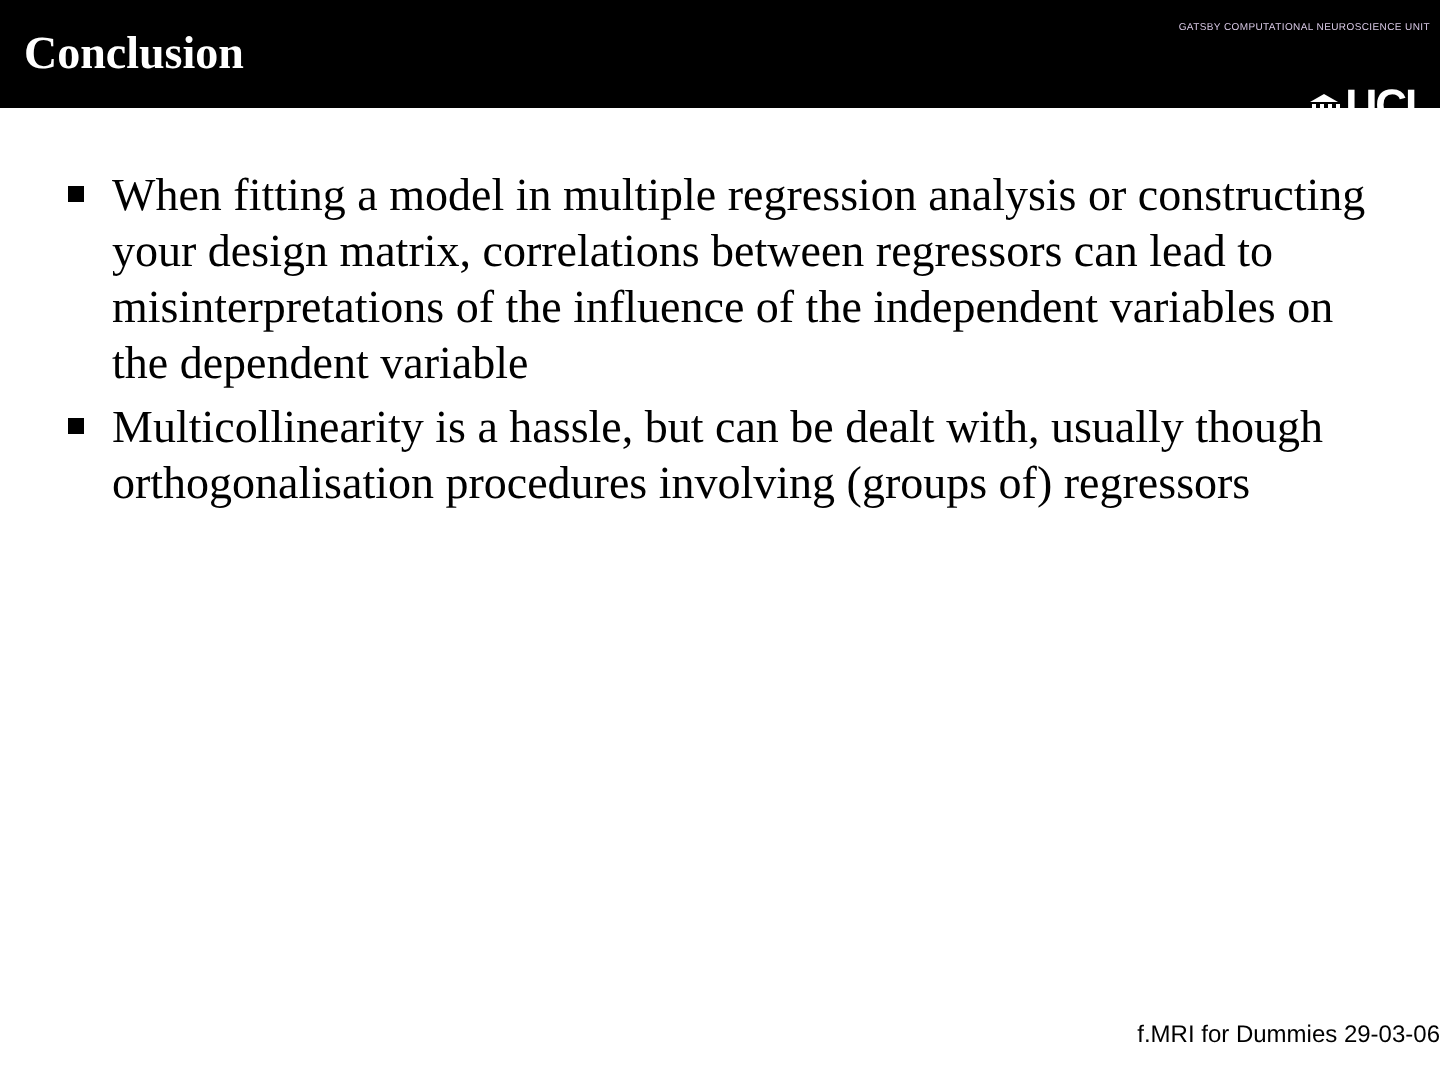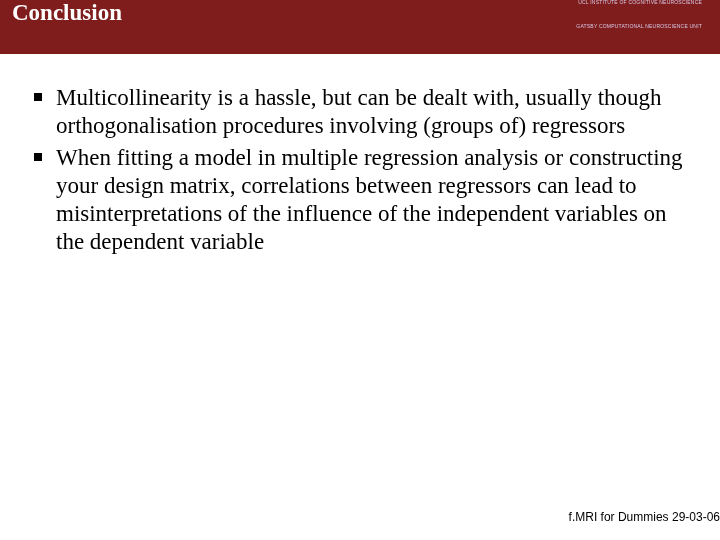--- a/index.html
+++ b/index.html
@@ -1,25 +1,25 @@
 <!DOCTYPE html>
 <html><head>
 <meta charset="utf-8">
 <style>
   * { margin: 0; padding: 0; box-sizing: border-box; }
   html, body { width: 720px; height: 540px; overflow: hidden; font-family: Georgia, 'Times New Roman', serif; background: #fff; }
   .slide { width: 720px; height: 540px; position: relative; }
   .header {
     width: 100%;
     height: 54px;
-    background: #7f1d1d;
+    background: #000000;
     display: flex;
-    align-items: flex-start;
+    align-items: center;
     justify-content: space-between;
-    padding: 0 18px 0 12px;
+    padding: 0 5px 0 12px;
   }
   .title {
     color: #fff;
     font-size: 23px;
     font-weight: bold;
     font-family: Georgia, serif;
   }
   .right-header {
     display: flex;
     flex-direction: column;
@@ -105,20 +105,20 @@
               <span></span>
             </span>
         </span>
         <span class="logo-text">UCL</span>
       </div>
     </div>
   </div>
 
   <div class="content">
     <ul class="bullets">
+      <li>When fitting a model in multiple regression analysis or constructing your design matrix, correlations between regressors can lead to misinterpretations of the influence of the independent variables on the dependent variable</li>
       <li>Multicollinearity is a hassle, but can be dealt with, usually though orthogonalisation procedures involving (groups of) regressors</li>
-      <li>When fitting a model in multiple regression analysis or constructing your design matrix, correlations between regressors can lead to misinterpretations of the influence of the independent variables on the dependent variable</li>
     </ul>
   </div>
 
   <div class="footer">f.MRI for Dummies 29-03-06</div>
 
 </div>
 
 </body></html>

